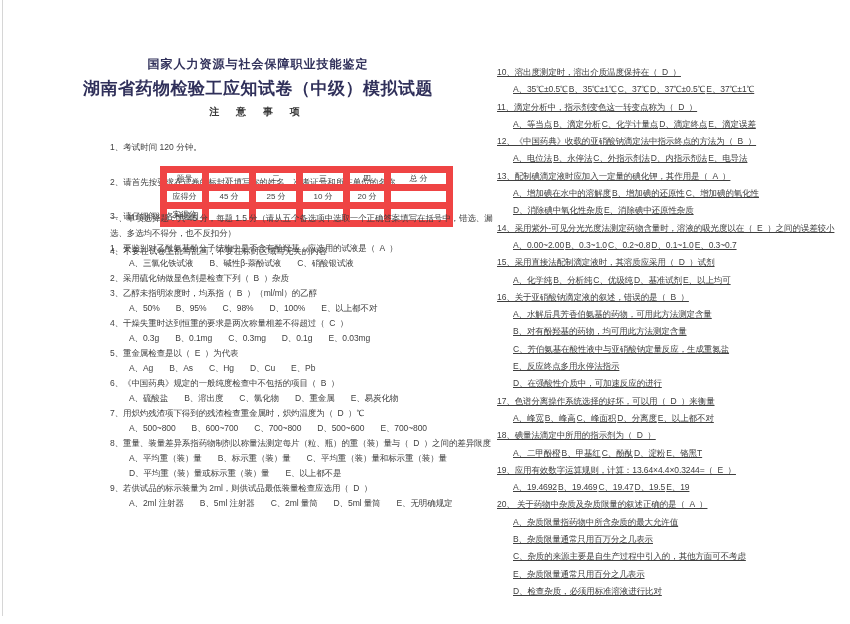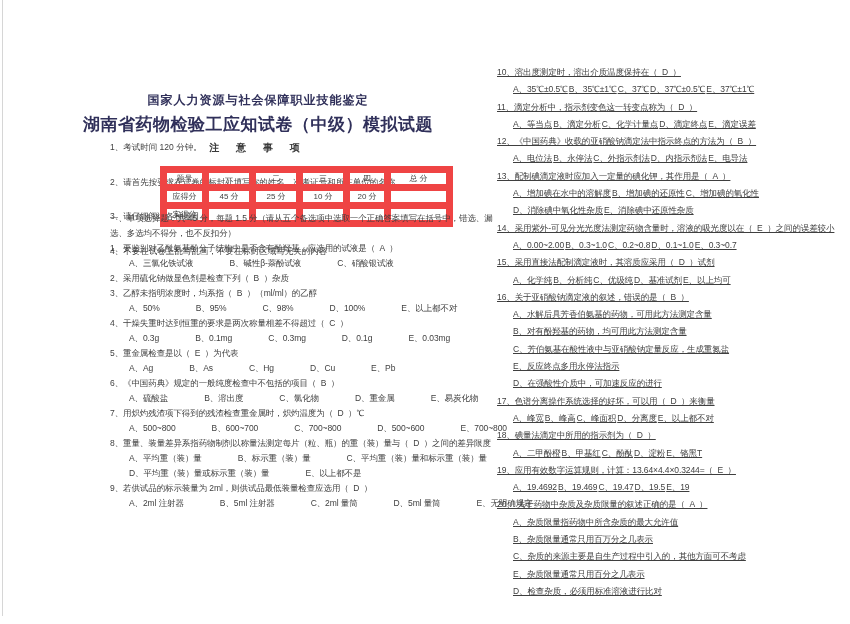--- a/index.html
+++ b/index.html
@@ -11,21 +11,21 @@
     font-family:"Liberation Sans",sans-serif;
     color:#3f3f3f;
   }
   .edge-line{
     position:absolute;left:2px;top:0;width:1px;height:616px;
     background:#d6d6d6;
   }
   
   .header{
     position:absolute;left:58px;top:56px;width:400px;
-    text-align:center;color:#30305a;margin-top:36px;
+    text-align:center;color:#30305a;
   }
   .org-line{font-size:12px;font-weight:bold;letter-spacing:1px;}
   .paper-title{font-size:17px;font-weight:bold;margin-top:4px;letter-spacing:0.5px;}
   .notice-heading{font-size:10px;font-weight:bold;letter-spacing:7px;margin-top:5px;color:#3a3a3a;}
   
   .notes{
     position:absolute;left:110px;top:119px;
     font-size:8.5px;line-height:11.5px;white-space:pre;
   }
   
@@ -39,21 +39,21 @@
     text-align:center;overflow:hidden;white-space:nowrap;
   }
   
   .qcol{position:absolute;font-size:8.5px;letter-spacing:-0.1px;}
   .qcol .line{white-space:pre;}
   .qcol .stem{}
   .qcol .opts{display:flex;}
   .qcol .opts span{flex:none;}
   .col-left{left:110px;top:211px;width:375px;}
   .col-left .line{height:15px;line-height:15px;}
-  .col-left .opts{padding-left:19px;gap:36px;}
+  .col-left .opts{padding-left:19px;gap:16px;}
   .col-right{left:497px;top:64px;width:350px;text-decoration:underline;}
   .col-right .line{height:17.3px;line-height:17.3px;}
   .col-right .opts{padding-left:16px;gap:1px;}
 </style>
 </head>
 <body>
 
 <div class="canvas">
   <div class="edge-line"></div>
 

